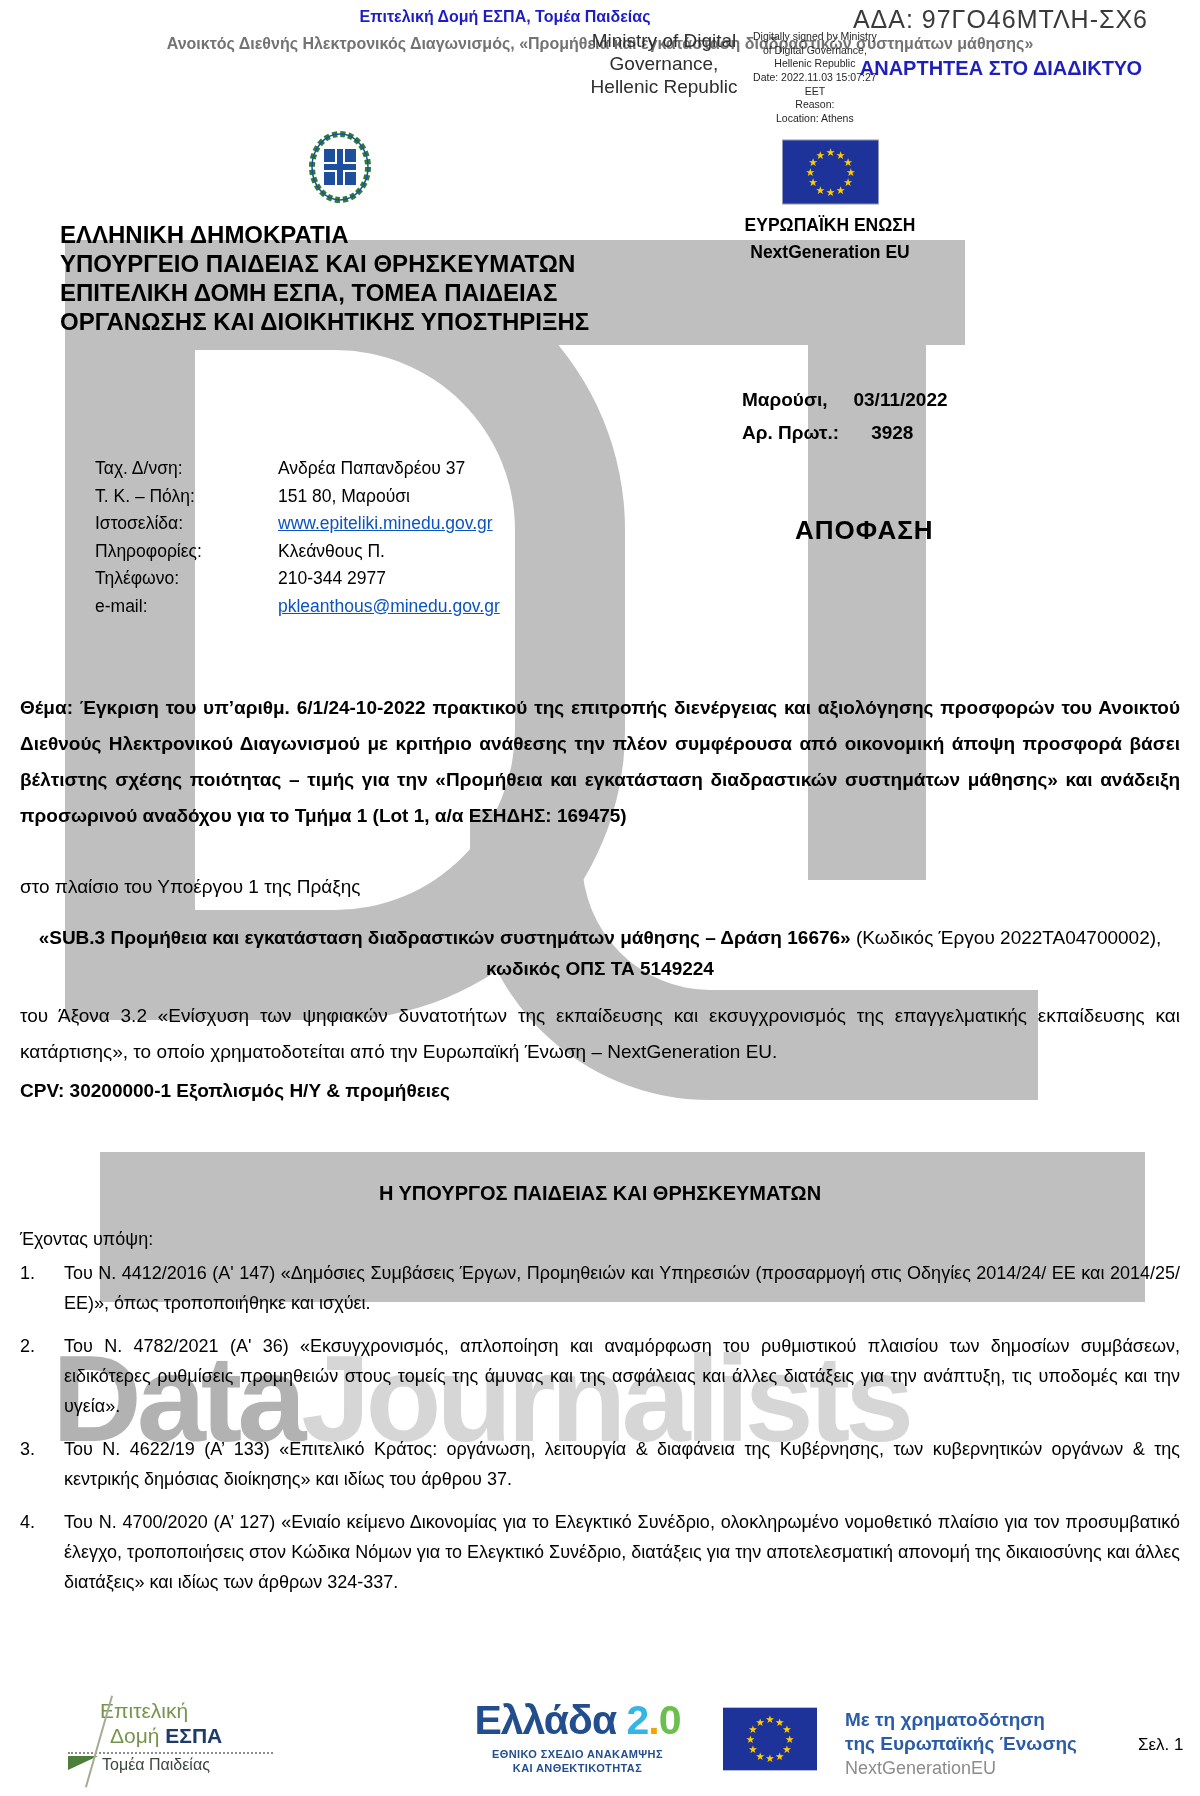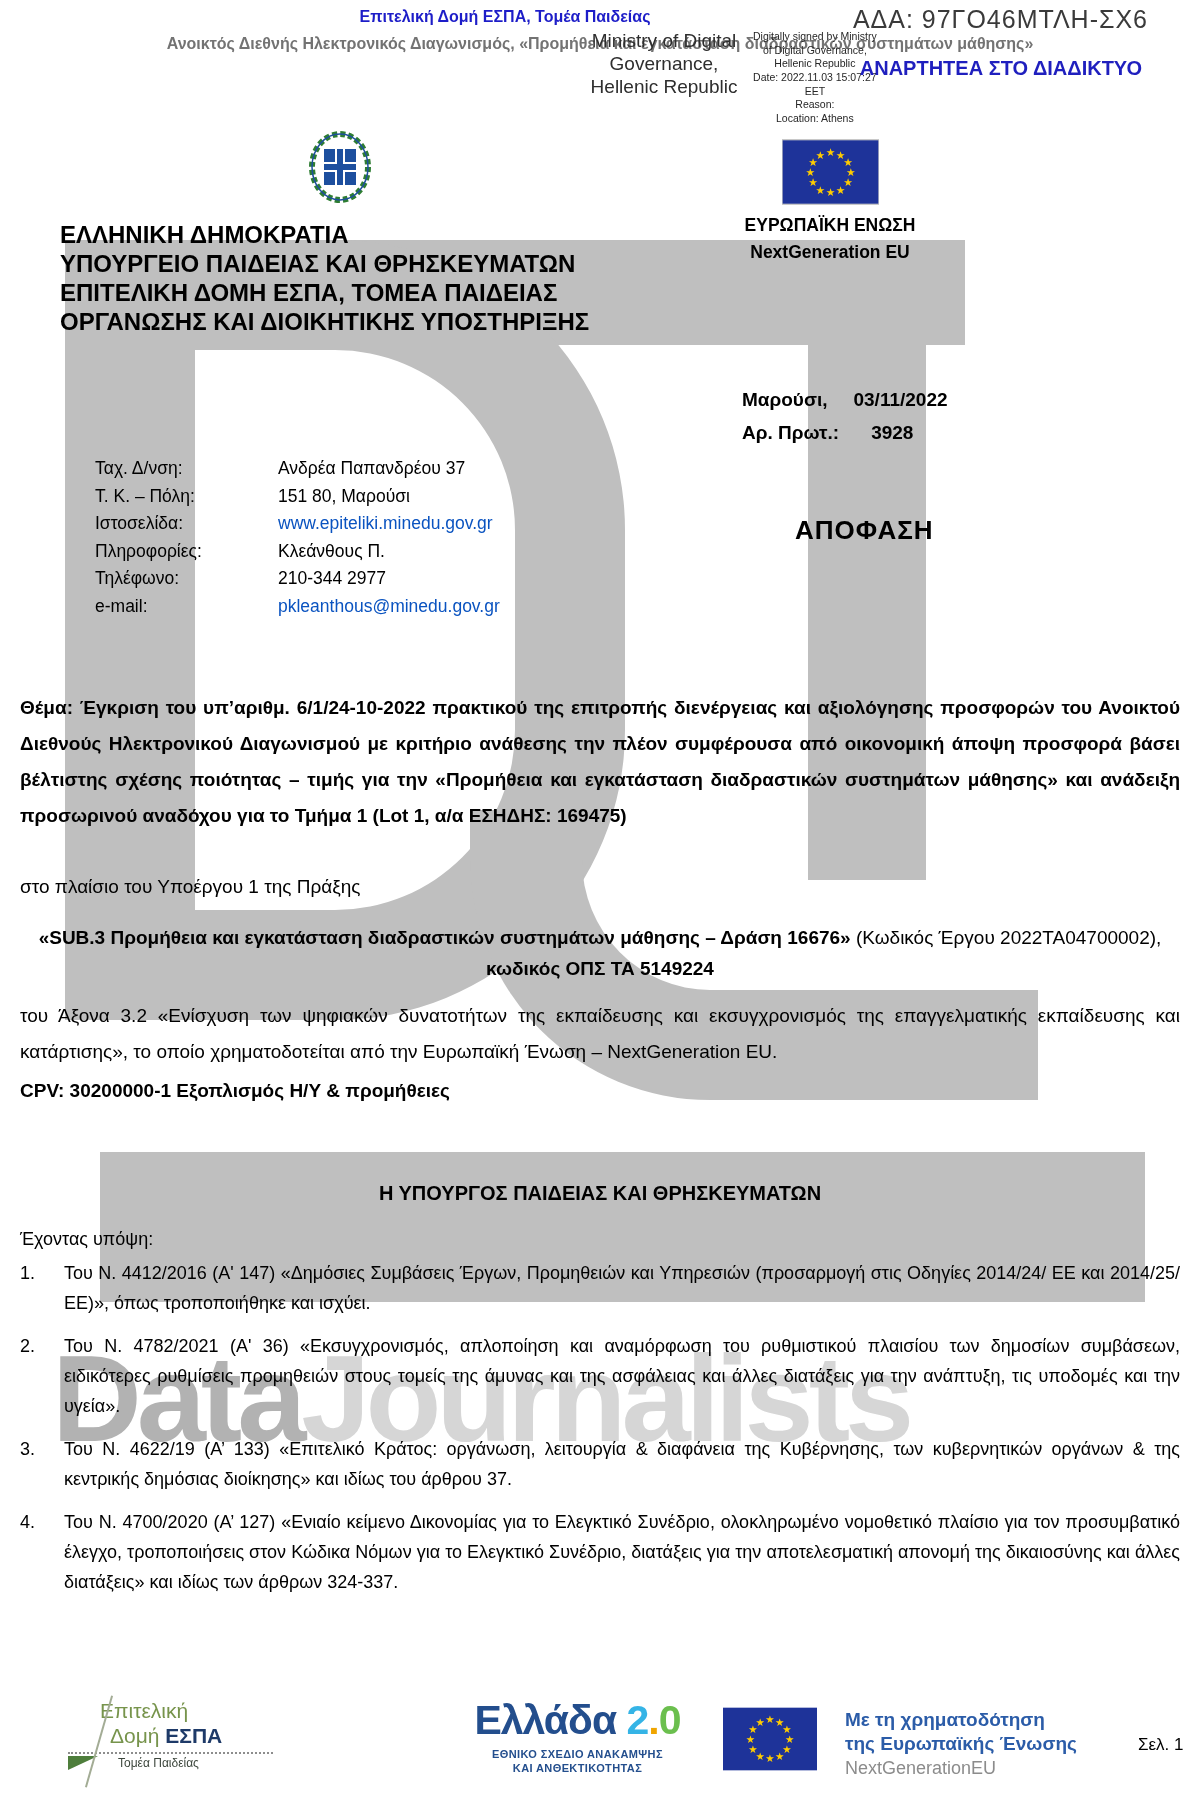--- a/index.html
+++ b/index.html
@@ -51,21 +51,21 @@
   .eu-top .l1, .eu-top .l2 { font-weight:bold; font-size:17.5px; line-height:27px; }
 
   .dateblock { left:742px; top:383px; font-size:19px; font-weight:bold; line-height:33px; }
   .dateblock .val1 { margin-left:26px; }
   .dateblock .val2 { margin-left:32px;text-align:right; }
   .apofasi  { left:795px; top:515px; font-size:26px; font-weight:bold; letter-spacing:1px; }
 
   .contact  { left:95px; top:455px; font-size:17.5px; line-height:27.5px; }
   .c-row    { display:flex; }
   .c-label  { width:183px; flex:none; }
-  .link     { color:#0a53c0; cursor:pointer; }
+  .link     { color:#0a53c0; text-decoration:underline; cursor:pointer; }
 
   
   .subject   { left:20px; top:690px; width:1160px; font-weight:bold; font-size:19px; line-height:36px; text-align:justify; }
   .ctxline   { left:20px; top:876px; font-size:19px; }
   .sub3      { left:20px; top:922px; width:1160px; text-align:center; font-size:19px; line-height:31px; }
   .sub3 .b   { font-weight:bold; }
   .axis      { left:20px; top:998px; width:1160px; font-size:19px; line-height:36px; text-align:justify; }
   .cpv       { left:20px; top:1080px; font-size:19px; font-weight:bold; }
   .minister  { left:20px; top:1182px; width:1160px; text-align:center; font-weight:bold; font-size:20px; }
   .exontas   { left:20px; top:1229px; font-size:18px; }
@@ -73,21 +73,21 @@
   .li        { display:flex; margin-bottom:13px; }
   .li-num    { width:44px; flex:none; }
   .li-text   { text-align:justify; flex:1; }
 
   
   .f-espa { left:68px; top:1698px; width:215px; font-size:21px; }
   .f-espa .e1 { padding-left:32px; color:#77944c; line-height:25px; }
   .f-espa .e2 { padding-left:42px; color:#77944c; line-height:25px; }
   .f-espa .e2 .espa-b { color:#1e3a68; font-weight:bold; }
   .f-espa .dots { border-top:2px dotted #8d8d8d; width:205px; margin:4px 0 2px; }
-  .f-espa .e3 { display:flex; align-items:flex-end; gap:20px; color:#3c463c; font-size:12px; }
+  .f-espa .e3 { display:flex; align-items:flex-start; gap:4px; color:#3c463c; font-size:16px; }
   .f-espa .tri { width:0; height:0; border-top:14px solid #4e7e3c; border-right:30px solid transparent; }
   .f-espa .diag { position:absolute; left:30px; top:-4px; width:2px; height:95px; background:#a3ac95; transform:rotate(16deg); }
 
   .f-ellada { left:450px; top:1698px; width:255px; text-align:center; }
   .el-name  { font-size:41px; font-weight:bold; letter-spacing:-1px; line-height:44px; }
   .el-blue  { color:#234e8d; } .el-cyan { color:#35b4e6; } .el-dot { color:#f0a500; } .el-green { color:#6bbf4e; }
   .el-sub   { font-size:11px; font-weight:bold; color:#234e8d; line-height:14px; margin-top:5px; letter-spacing:0.4px; }
 
   .f-euflag  { left:723px; top:1706px; }
   .f-funding { left:845px; top:1708px; }

